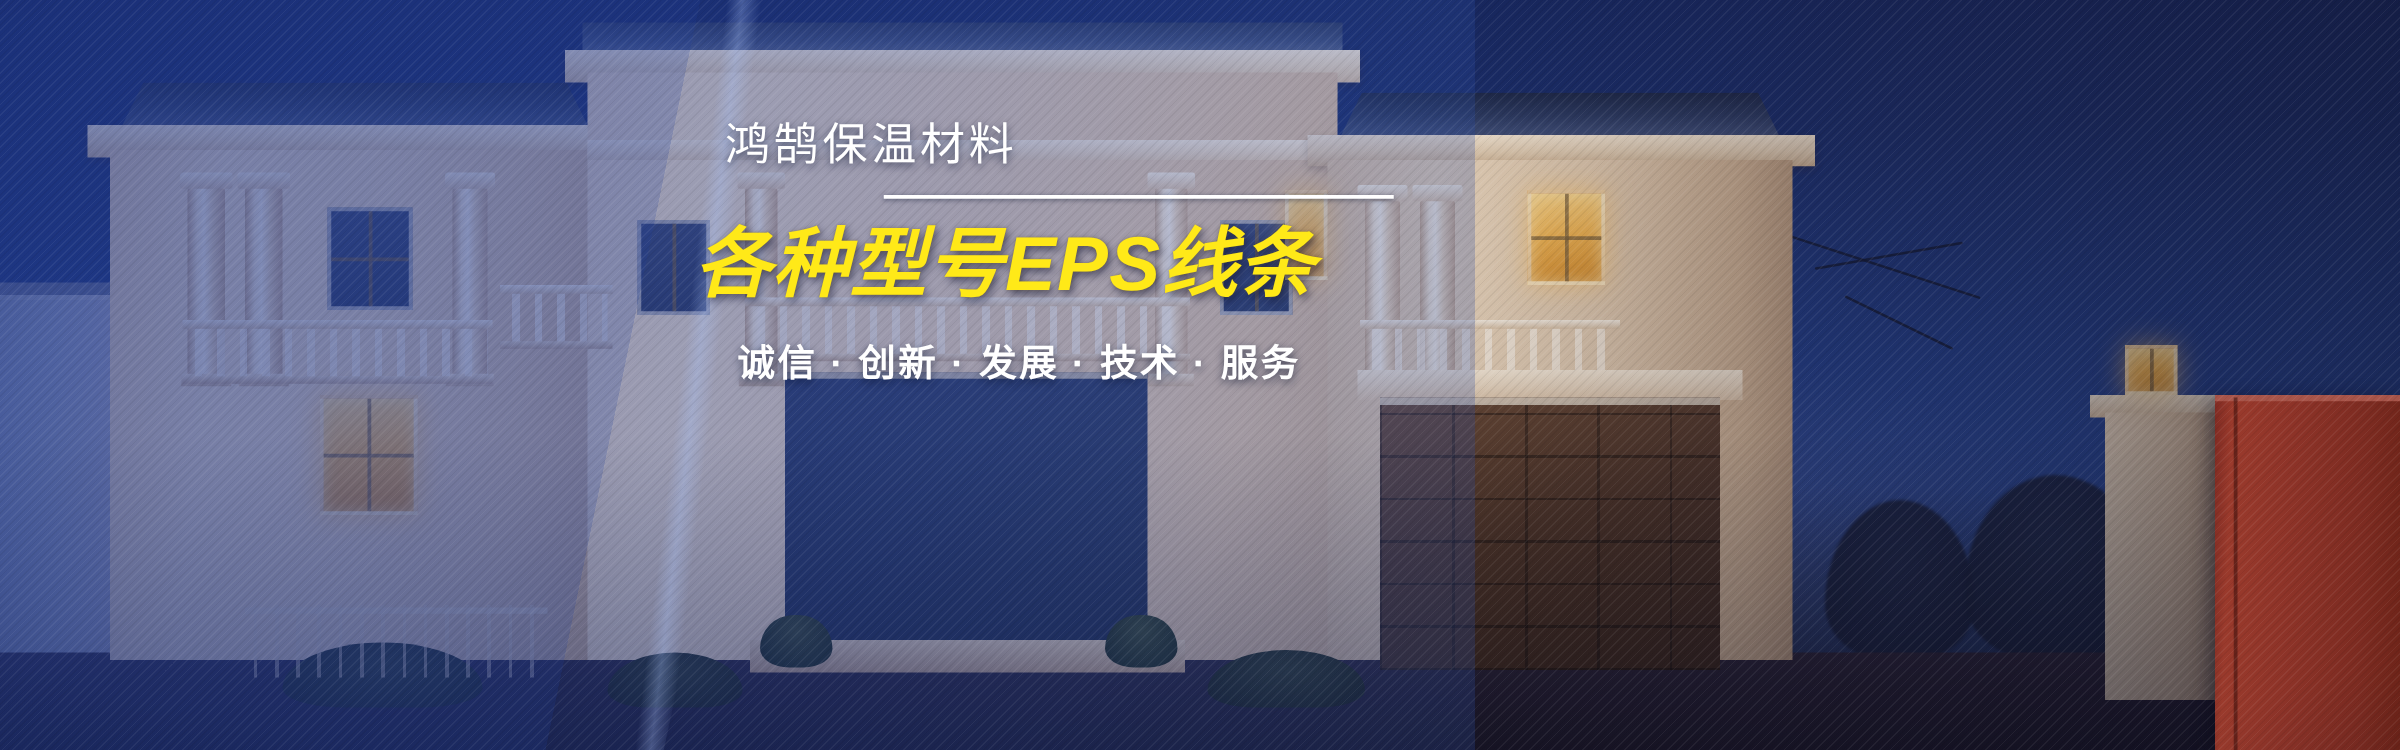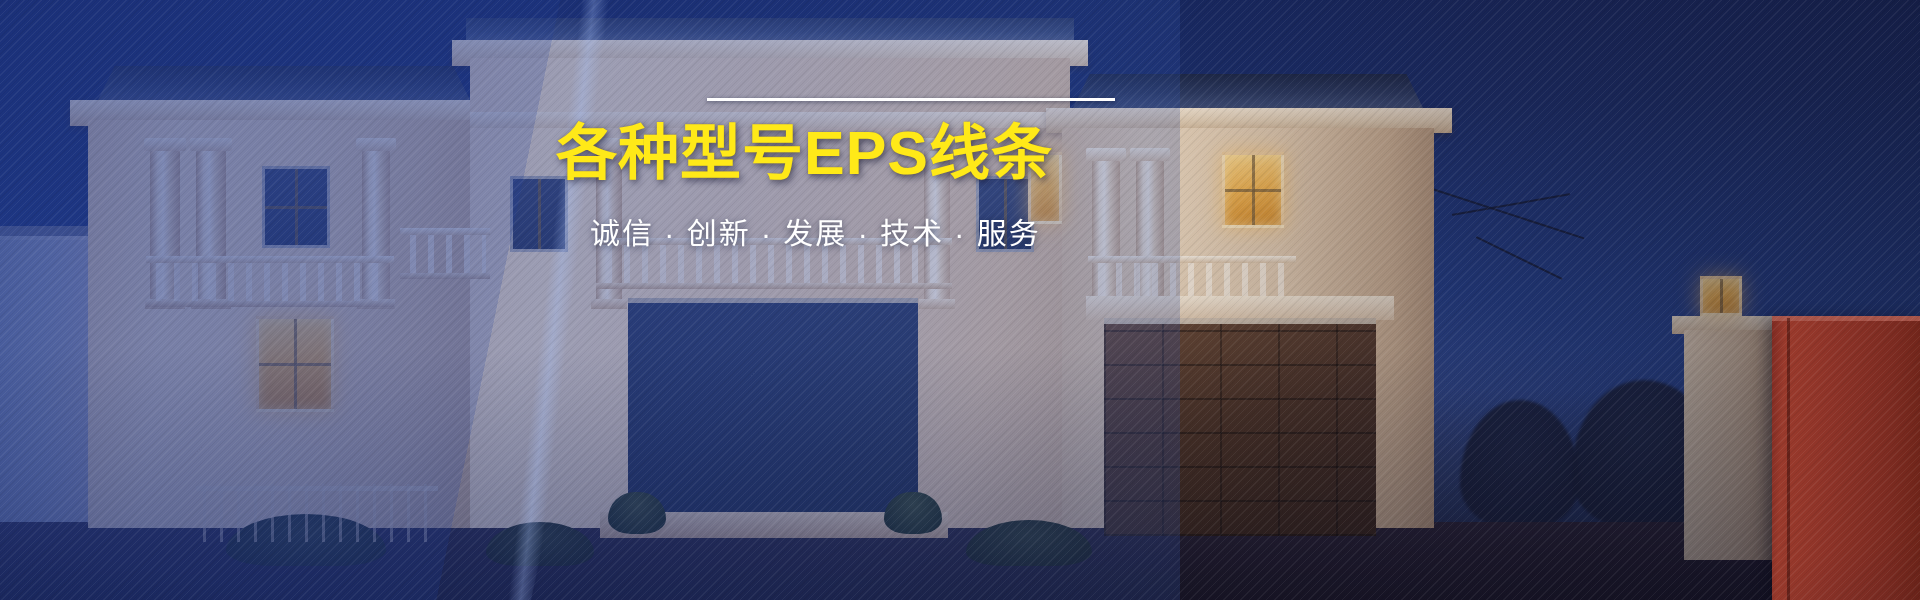--- a/index.html
+++ b/index.html
@@ -400,27 +400,27 @@
     font-size: 61px;
     font-weight: bold;
     color: #ffe918;
     letter-spacing: 1px;
     line-height: 1.14;
     white-space: nowrap;
     text-shadow:
       0 0 2px rgba(120,90,0,0.35),
       2px 3px 7px rgba(18,20,48,0.60);
   }
-  .headline.l1 { margin-left: 0; }
+  .headline.l1 { margin-left: 0; font-style: italic; }
   .headline.l2 { margin-left: 0; }
 
   .tagline {
     margin: 30px 0 0 34px;
     font-size: 30px;
-    font-weight: 400;
+    font-weight: 700;
     color: #ffffff;
     letter-spacing: 2px;
     line-height: 1.0;
     white-space: nowrap;
     text-shadow: 0 2px 7px rgba(8,16,44,0.6);
   }
 
   
   .redwall {
     position: absolute;
@@ -550,18 +550,19 @@
   <div class="redwall-seam"></div>
 
   <div class="panel"></div>
   <div class="panel2"></div>
   <div class="panel-edge"></div>
 
   <div class="hatch"></div>
   <div class="vignette"></div>
 
   <div class="copy">
+    <div class="brand">鸿鹄保温材料</div>
     <div class="rule"></div>
     <div class="headline l1">各种型号EPS线条</div>
     <div class="tagline">诚信 · 创新 · 发展 · 技术 · 服务</div>
   </div>
 
 </div>
 
 </body></html>

